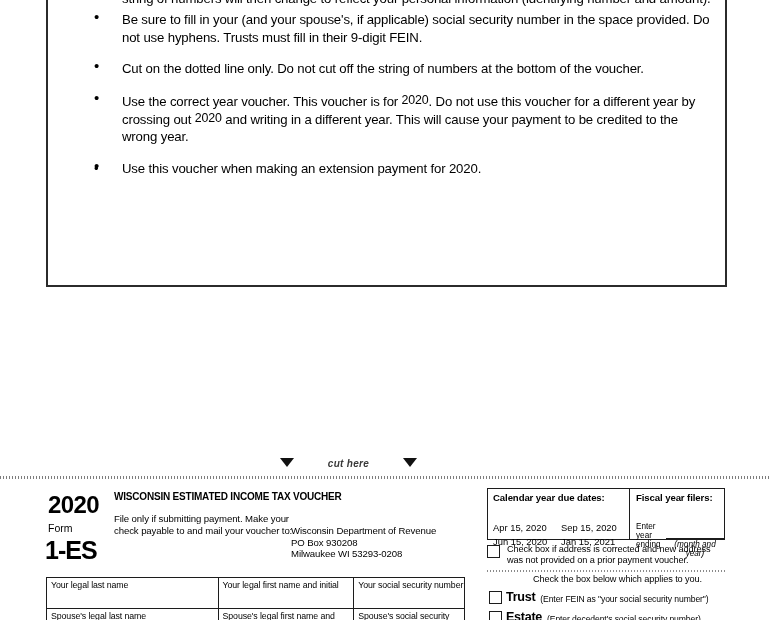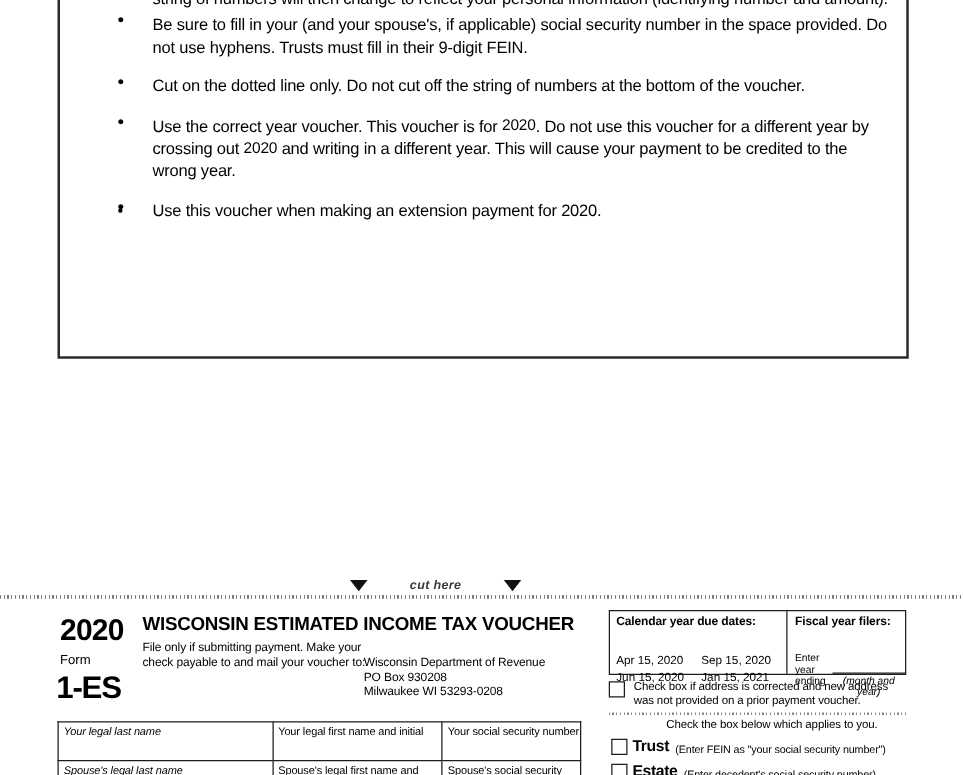--- a/index.html
+++ b/index.html
@@ -47,21 +47,21 @@
     line-height: 17.6px;
   }
   ul.bullets li.last .dot { top: 0px; font-size: 13px; }
 
   .yr { font-size: 12.4px; vertical-align: 1.5px; }
 
   
   .cut-row {
     position: absolute;
     left: 0; top: 458px; width: 697px; height: 20px;
-    display: flex; align-items: center; justify-content: center;
+    display: flex; align-items: flex-start; justify-content: center;
   }
   .cut-text {
     font-size: 10px; font-style: italic; font-weight: bold;
     color: #3a3a3a; letter-spacing: 0.3px;
     margin: 0 34px;
   }
   .tri {
     width: 0; height: 0;
     border-left: 7px solid transparent;
     border-right: 7px solid transparent;
@@ -85,21 +85,21 @@
   .v-formlabel {
     position: absolute; left: 48px; top: 36px;
     font-size: 10.5px;
   }
   .v-formno {
     position: absolute; left: 45px; top: 50px;
     font-size: 25px; font-weight: bold; letter-spacing: -1px;
   }
   .v-title {
     position: absolute; left: 114px; top: 5px;
-    font-size: 15px; font-weight: bold; letter-spacing: -0.2px;
+    font-size: 10px; font-weight: bold; letter-spacing: -0.2px;
   }
   .v-sub {
     position: absolute; left: 114px; top: 27px;
     font-size: 9.6px; line-height: 12px; letter-spacing: -0.1px;
   }
   .v-addr {
     position: absolute; left: 291px; top: 39px;
     font-size: 9.6px; line-height: 11.6px; letter-spacing: -0.1px;
   }
 
@@ -160,21 +160,21 @@
     border-collapse: collapse;
   }
   .name-tbl td {
     border: 1.3px solid #1c1c1c;
     height: 31px;
     vertical-align: top;
     padding: 2px 0 0 4px;
     font-size: 8.8px;
     letter-spacing: -0.1px;
   }
-  .c1 { width: 172px; font-style: italic; }
+  .c1 { width: 172px; }
   .c2 { width: 136px; }
   .c3 { width: 111px; }
 </style>
 </head>
 <body>
 
 <div id="page">
 
   <div class="instr-box">
     <div class="instr-inner">

